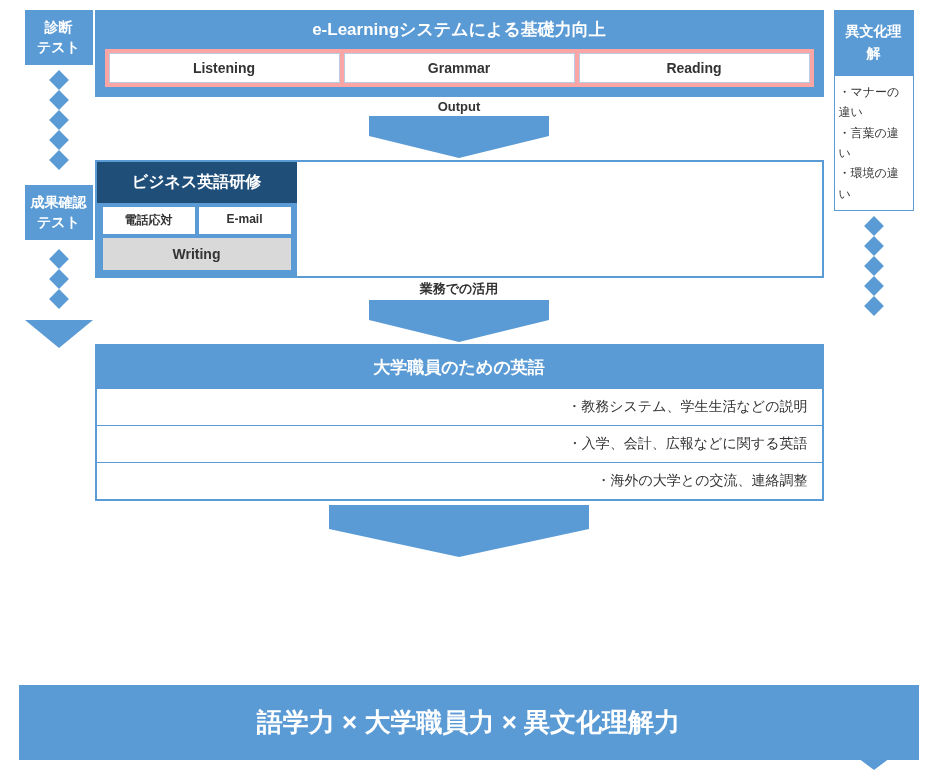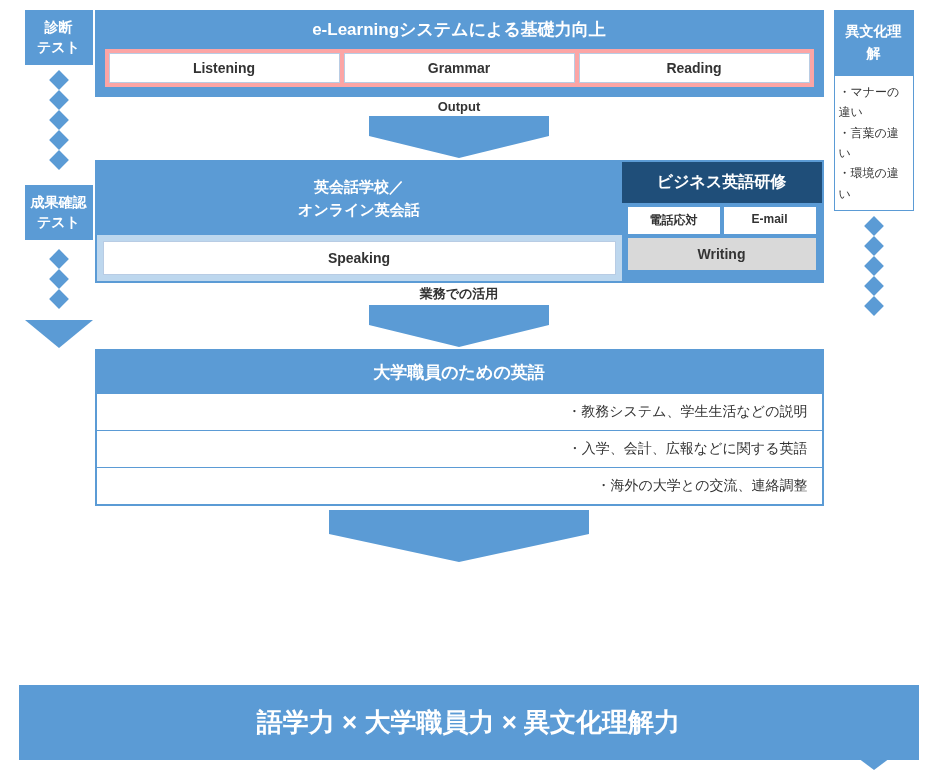--- a/index.html
+++ b/index.html
@@ -403,24 +403,20 @@
     <div class="arrow-with-label">
       <div class="arrow-label">Output</div>
       <div class="arrow-chevron">
         <div class="chevron-rect"></div>
         <div class="chevron-tri"></div>
       </div>
     </div>
 
     <div class="middle-section">
 
-      <div class="speaking-col">
-        <div class="speaking-header">英会話学校／<br>オンライン英会話</div>
-        <div class="speaking-skill">Speaking</div>
-      </div>
 
       <div class="business-col">
         <div class="business-header">ビジネス英語研修</div>
         <div class="business-sub-row">
           <div class="business-sub">電話応対</div>
           <div class="business-sub">E-mail</div>
         </div>
         <div class="writing-box">Writing</div>
       </div>
     </div>

